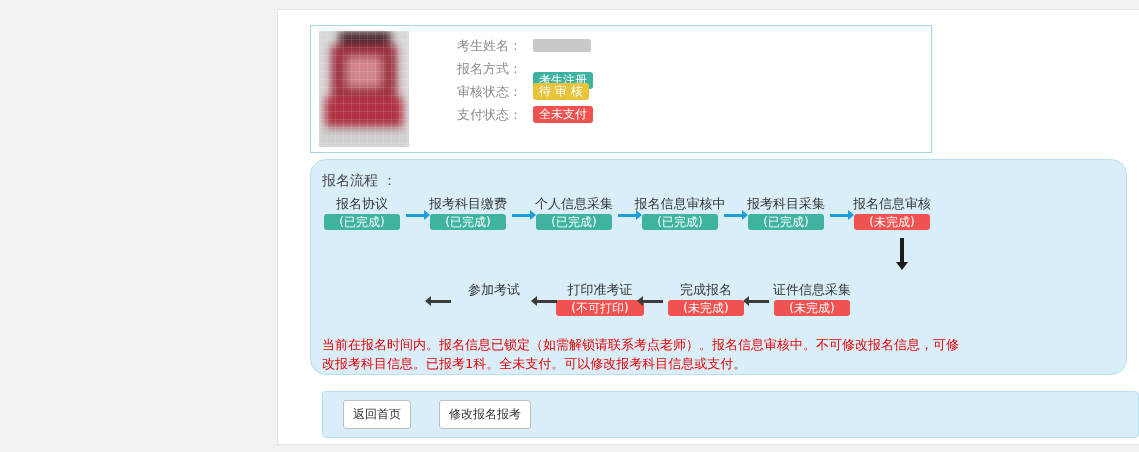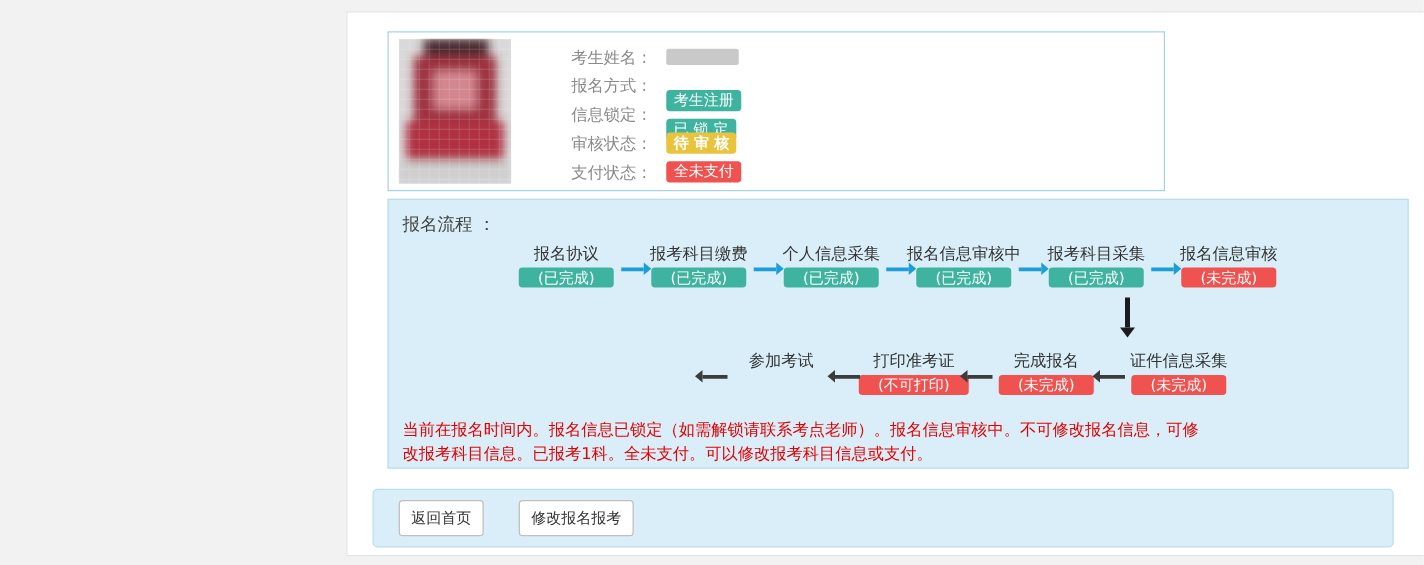--- a/index.html
+++ b/index.html
@@ -22,31 +22,31 @@
   .photo { position:absolute; left:8px; top:5px; width:90px; height:116px; display:block; }
   .info-fields { position:absolute; left:146px; top:8px; }
   .info-row { display:flex; align-items:center; height:23px; }
   .info-label { width:76px; color:#8a8a8a; font-size:13px; white-space:nowrap; }
   .masked { width:58px; height:13px; background:#c9c9c9; border-radius:2px; }
   .tag {
     color:#fff; font-size:12px; line-height:17px; padding:0 6px;
     border-radius:3px; white-space:nowrap; display:inline-block;
   }
   .tag.teal   { background:var(--teal,#3eb3a0);margin-top:24px; }
-  .tag.yellow { background:var(--yellow,#e9c33c);font-weight:bold; }
+  .tag.yellow { background:var(--yellow,#e9c33c); }
   .tag.red    { background:var(--red,#f0524f); }
 
   
   .flow-panel {
     position:absolute; left:32px; top:149px; width:817px; height:216px;
-    background:var(--panel_bg,#d9eef8); border:1px solid #b9dfec; border-radius:0;
+    background:var(--panel_bg,#d9eef8); border:1px solid #b9dfec; border-radius:16px;
     padding:12px 12px 0 11px;
   }
   .flow-title { font-size:14px; color:#444; line-height:17px; }
-  .frow { display:flex; height:40px; margin-top:6px;justify-content:center; }
+  .frow { display:flex; height:40px; margin-top:6px; }
   .frow.row2 { margin-left:106px; }
   .step { width:80px; display:flex; flex-direction:column; align-items:center; }
   .step-name { font-size:13px; color:#333; line-height:17px; white-space:nowrap; }
   .badge {
     font-size:12px; color:#fff; line-height:16px; padding:0 15px;
     border-radius:3px; margin-top:2px; white-space:nowrap;
   }
   .badge.done   { background:var(--teal,#3eb3a0); }
   .badge.undone { background:var(--red,#f0524f); }
   .acell { width:26px; display:flex; align-items:center; justify-content:center; }
@@ -69,21 +69,21 @@
     border-top:8px solid #1c1c1c;
     border-left:6px solid transparent; border-right:6px solid transparent;
   }
   .notice {
     margin-top:14px; width:648px; font-size:13px;
     color:var(--notice_red,#e60000); line-height:19px;
   }
 
   
   .action-panel {
-    position:absolute; left:20px; top:381px; width:817px; height:47px;
+    position:absolute; left:44px; top:381px; width:817px; height:47px;
     background:var(--panel_bg,#d9eef8); border:1px solid #b9dfec; border-radius:4px;
     display:flex; align-items:center; padding-left:20px; gap:28px;
   }
   .btn {
     background:#fff; border:1px solid #bfbfbf; border-radius:3px;
     font-size:12px; color:#333; padding:5px 9px; cursor:pointer;
     font-family:inherit; white-space:nowrap;
   }
 </style>
 </head>
@@ -115,24 +115,20 @@
     <div class="info-fields">
       <div class="info-row">
         <span class="info-label">考生姓名 :</span>
         <span class="masked"></span>
       </div>
       <div class="info-row">
         <span class="info-label">报名方式 :</span>
         <span class="tag teal">考生注册</span>
       </div>
       <div class="info-row">
-        <span class="info-label">信息锁定 :</span>
-        <span class="tag teal">已 锁 定</span>
-      </div>
-      <div class="info-row">
         <span class="info-label">审核状态 :</span>
         <span class="tag yellow">待 审 核</span>
       </div>
       <div class="info-row">
         <span class="info-label">支付状态 :</span>
         <span class="tag red">全未支付</span>
       </div>
     </div>
   </div>
 

